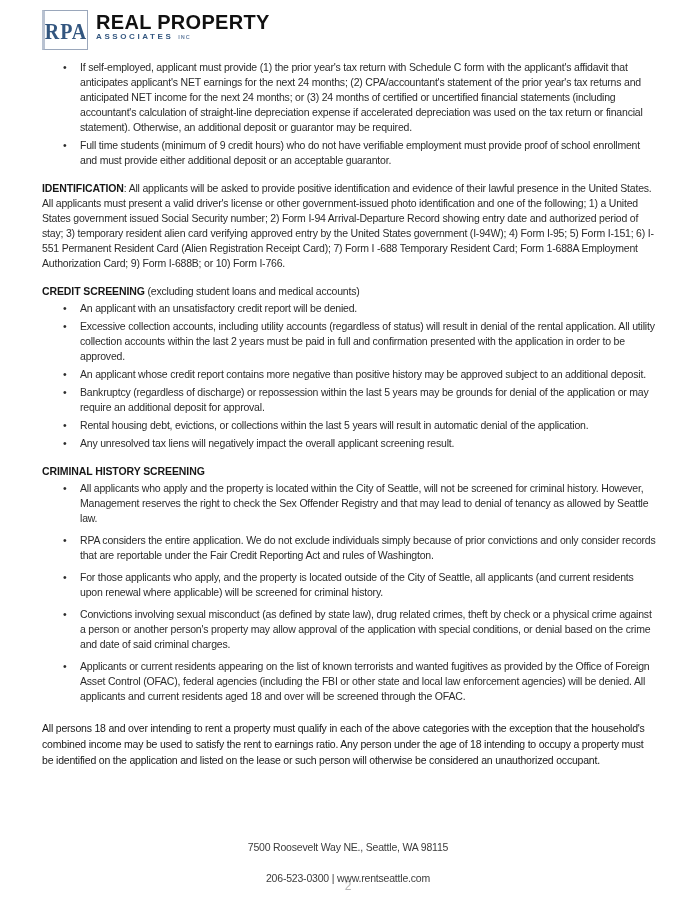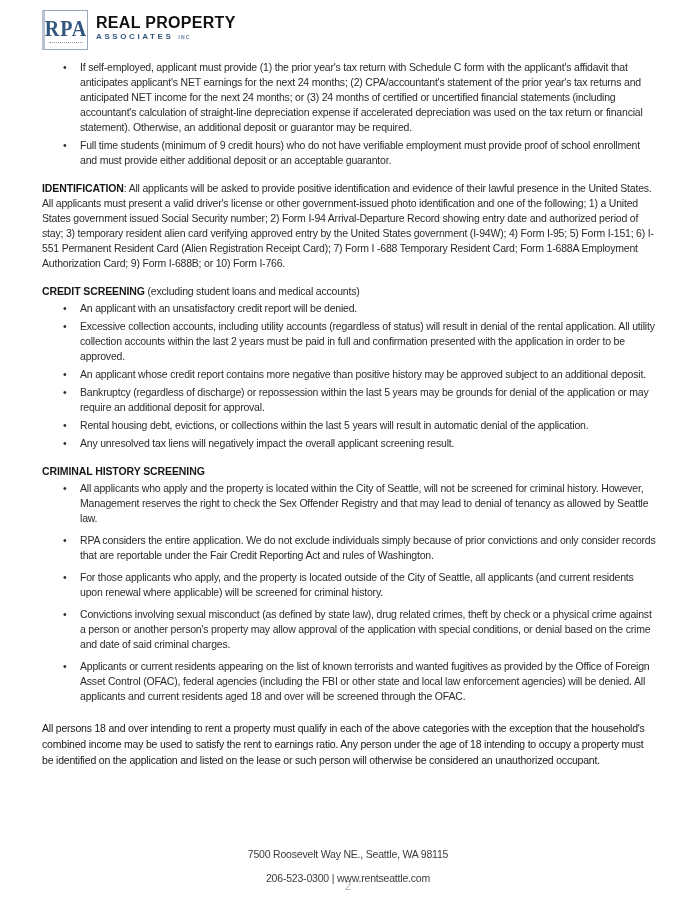--- a/index.html
+++ b/index.html
@@ -17,40 +17,40 @@
     padding: 10px 40px 0 42px;
     overflow: hidden;
   }
 
   
   .logo-row { display: flex; align-items: flex-start; gap: 8px; margin-bottom: 10px; }
   .logo-box {
     width: 46px; height: 40px;
     border: 1px solid #9aa7bb;
     border-left: 3px solid #b9c2d1;
-    display: flex; flex-direction: column;
+    display: flex; 
     align-items: center; justify-content: center;
     padding-top: 2px;
   }
   .logo-monogram {
     font-family: "Liberation Serif", serif;
     font-weight: bold;
     font-size: 20px;
     line-height: 20px;
     letter-spacing: 1px;
     color: #33567f;
     transform: scaleY(1.15);
   }
   .logo-rule {
     width: 34px; height: 3px; margin-top: 4px;
     border-top: 1px dotted #8d99ab;
   }
   .logo-text { display: flex; flex-direction: column; padding-top: 4px; }
   .logo-name {
-    font-size: 16px; font-weight: bold; letter-spacing: 0.3px;
+    font-size: 20px; font-weight: bold; letter-spacing: 0.3px;
     color: #111; line-height: 17px;
   }
   .logo-sub {
     font-size: 8px; font-weight: bold; letter-spacing: 2.6px;
     color: #33567f; line-height: 11px;
   }
   .logo-sub .inc { font-size: 5.5px; letter-spacing: 1px; color: #6e86a6; }
 
   
   ul.doc-list { list-style: none; margin: 0; padding: 0; }
@@ -78,21 +78,21 @@
     line-height: 16px;
   }
 
   
   .footer {
     position: absolute;
     left: 0; right: 0; bottom: 6px;
     text-align: center;
     color: #3c3c3c;
   }
-  .footer-line1 { margin-bottom: 9px; text-align: center; }
+  .footer-line1 { margin-bottom: 16px; text-align: center; }
   .footer-line2 { position: relative; z-index: 2; }
   .page-num {
     position: relative;
     z-index: 1;
     margin-top: -7px;
     color: #b4b4b4;
     font-size: 12px;
   }
 </style>
 </head>

